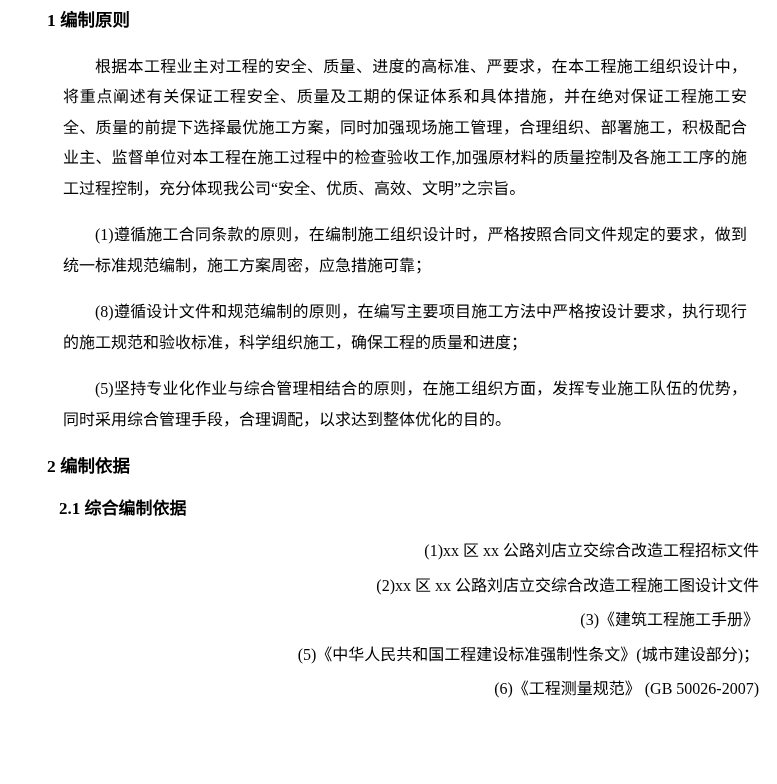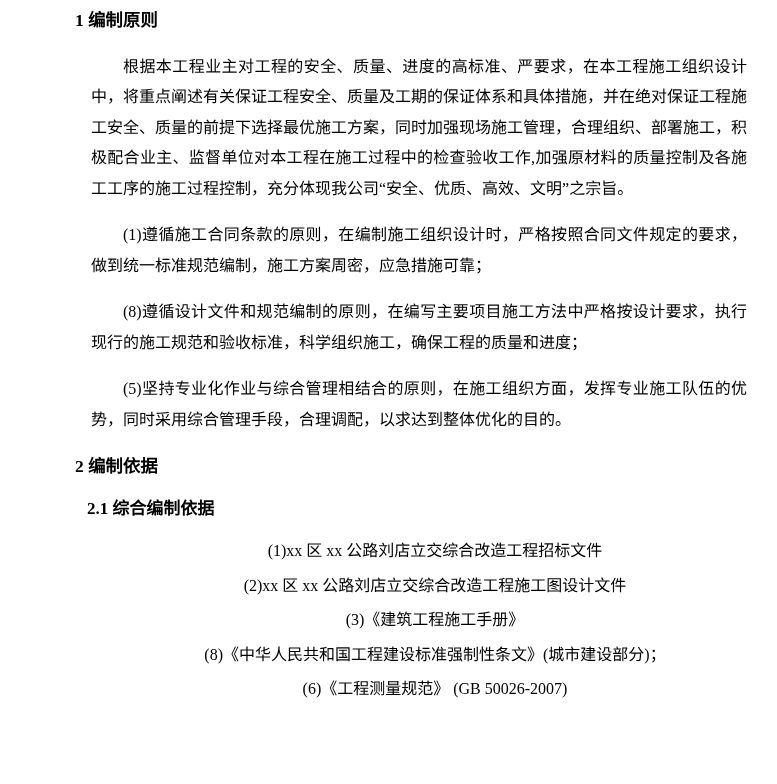--- a/index.html
+++ b/index.html
@@ -12,21 +12,21 @@
     height: 784px;
     background: #ffffff;
     color: #000000;
     overflow: hidden;
     font-family: "Liberation Serif", "DejaVu Serif", serif;
   }
   .doc-page {
     box-sizing: border-box;
     width: 777px;
     height: 624px;
-    padding: 5px 14px 0 75px;
+    padding: 5px 14px 0 47px;
     font-size: 16px;
     line-height: 30.5px;
   }
   .doc-heading-1 {
     font-size: 17.5px;
     font-weight: bold;
     margin: 0;
     line-height: 30.5px;
     text-align: left;
   }
@@ -39,21 +39,21 @@
   }
   .doc-para {
     margin: 16px;
     text-indent: 2em;
     text-align: justify;
     text-justify: inter-ideograph;
   }
   .doc-ref {
     margin: 4px;
     text-indent: 2em;
-    text-align: center;
+    text-align: right;
     white-space: pre-wrap;
   }
 </style>
 </head>
 <body>
 
 <div class="doc-page">
 
   <h1 class="doc-heading-1">1 编制原则</h1>
 
@@ -71,17 +71,17 @@
 
   <h2 class="doc-heading-2">2.1 综合编制依据</h2>
 
   <p class="doc-ref">(1)xx 区 xx 公路刘店立交综合改造工程招标文件</p>
 
   <p class="doc-ref">(2)xx 区 xx 公路刘店立交综合改造工程施工图设计文件</p>
 
   <p class="doc-ref">(3)《建筑工程施工手册》</p>
 
 
-  <p class="doc-ref">(8)《中华人民共和国工程建设标准强制性条文》(城市建设部分)；</p>
+  <p class="doc-ref">(5)《中华人民共和国工程建设标准强制性条文》(城市建设部分)；</p>
 
   <p class="doc-ref">(6)《工程测量规范》 (GB 50026-2007)</p>
 
 </div>
 
 </body></html>

